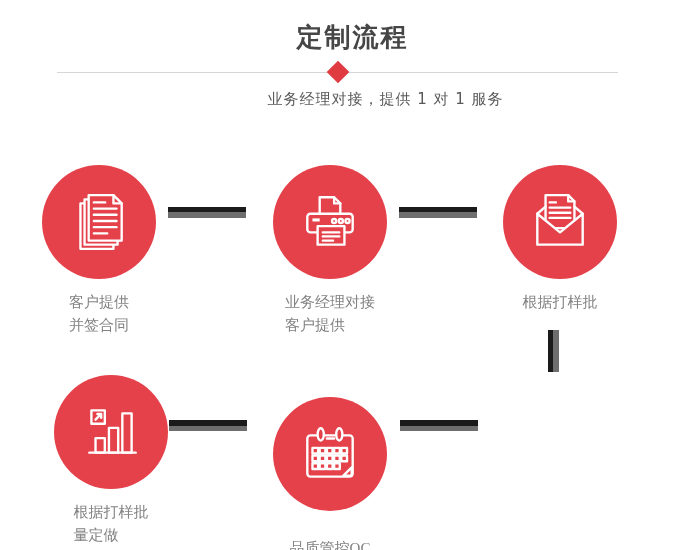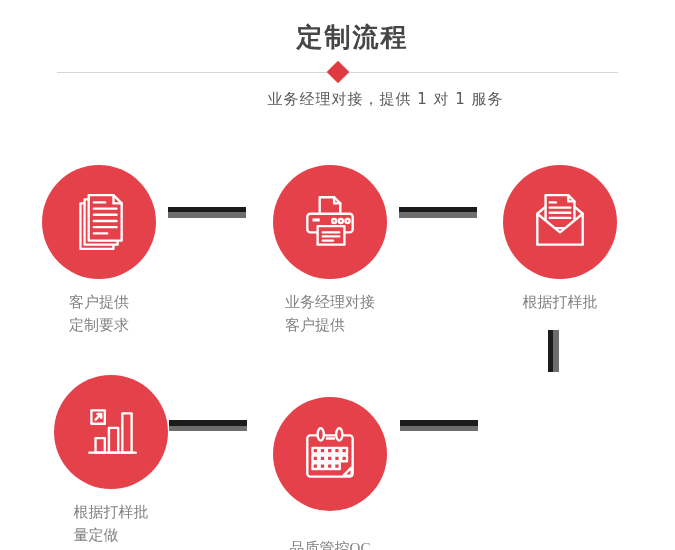--- a/index.html
+++ b/index.html
@@ -51,21 +51,21 @@
       <svg class="icon" viewBox="0 0 64 64">
         <rect class="f" x="14" y="14" width="32" height="44"></rect>
         <rect class="f" x="18" y="10" width="32" height="44"></rect>
         <path class="f" d="M22 6 H46 L54 14 V50 H22 Z"></path>
         <path d="M46 6 V14 H54"></path>
         <path d="M27 13 H38 M27 19 H49 M27 25 H49 M27 31 H49 M27 37 H49 M27 43 H40"></path>
       </svg>
     </div>
     <div class="label">
       <div>客户提供</div>
-      <div>定制要求</div>
+      <div>并签合同</div>
     </div>
   </div>
 
   <div class="step s2">
     <div class="circle">
       <svg class="icon" viewBox="0 0 64 64">
         <path class="f" d="M22 26 V8 H36 L42 14 V26"></path>
         <path d="M36 8 V14 H42"></path>
         <rect class="f" x="10" y="24" width="44" height="18" rx="3"></rect>
         <rect class="w" x="15" y="28.5" width="7" height="3"></rect>

